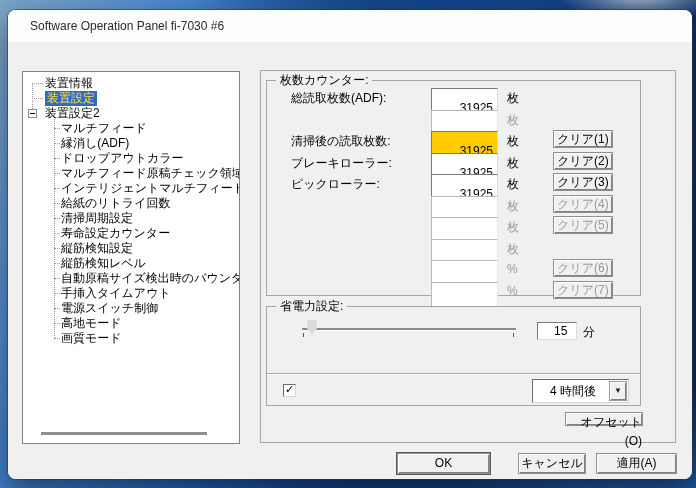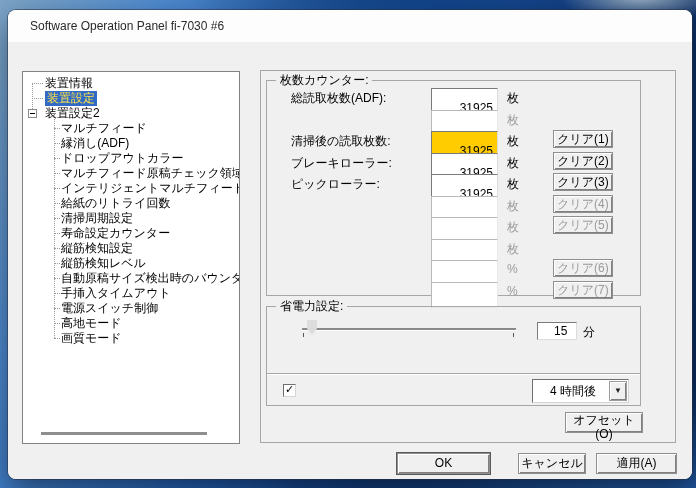--- a/index.html
+++ b/index.html
@@ -100,21 +100,21 @@
   .combo{
     position:absolute;left:265px;top:72px;width:97px;height:24px;box-sizing:border-box;
     background:#fff;border:1px solid;border-color:#6e6e6e #d5d5d5 #d5d5d5 #6e6e6e;cursor:pointer;
   }
   .combo .ctext{position:absolute;left:17px;top:3px;line-height:16px;}
   .combo .carrow{
     position:absolute;right:1px;top:1px;bottom:1px;width:18px;background:#f0f0f0;
     box-shadow:inset 1px 1px 0 #fff, inset -1px -1px 0 #808080;border:1px solid #9a9a9a;box-sizing:border-box;
     font-size:8px;color:#222;text-align:center;line-height:18px;
   }
-  .offsetbtn{position:absolute;left:557px;top:370px;width:78px;height:21px;line-height:14px;}
+  .offsetbtn{position:absolute;left:557px;top:370px;width:78px;height:14px;line-height:19px;text-align:right;}
 
   
   .okbtn{position:absolute;left:389px;top:411px;width:93px;height:21px;line-height:19px;
          box-shadow:inset 1px 1px 0 #ffffff, inset -1px -1px 0 #808080, 0 0 0 1px #5a5a5a;}
   .cancelbtn{position:absolute;left:510px;top:411px;width:68px;height:21px;line-height:19px;}
   .applybtn{position:absolute;left:588px;top:411px;width:81px;height:21px;line-height:19px;}
 </style>
 </head>
 <body>
 

